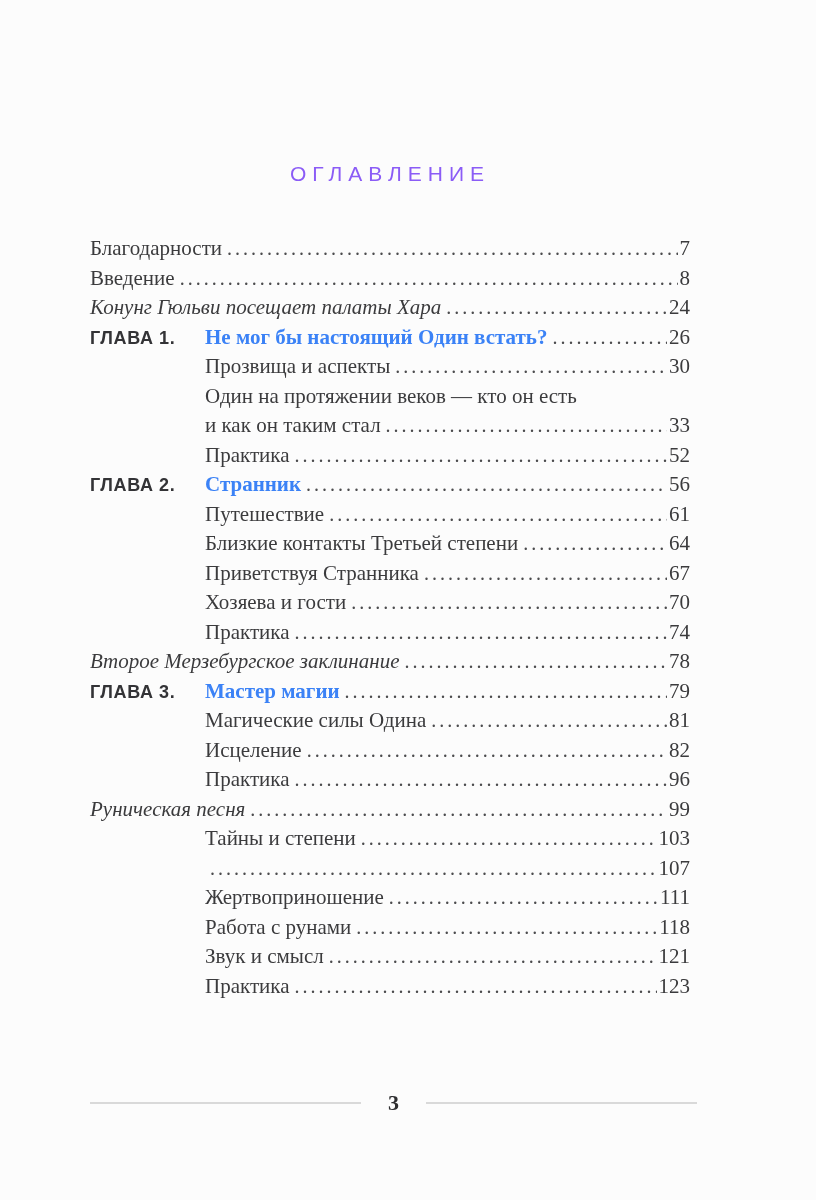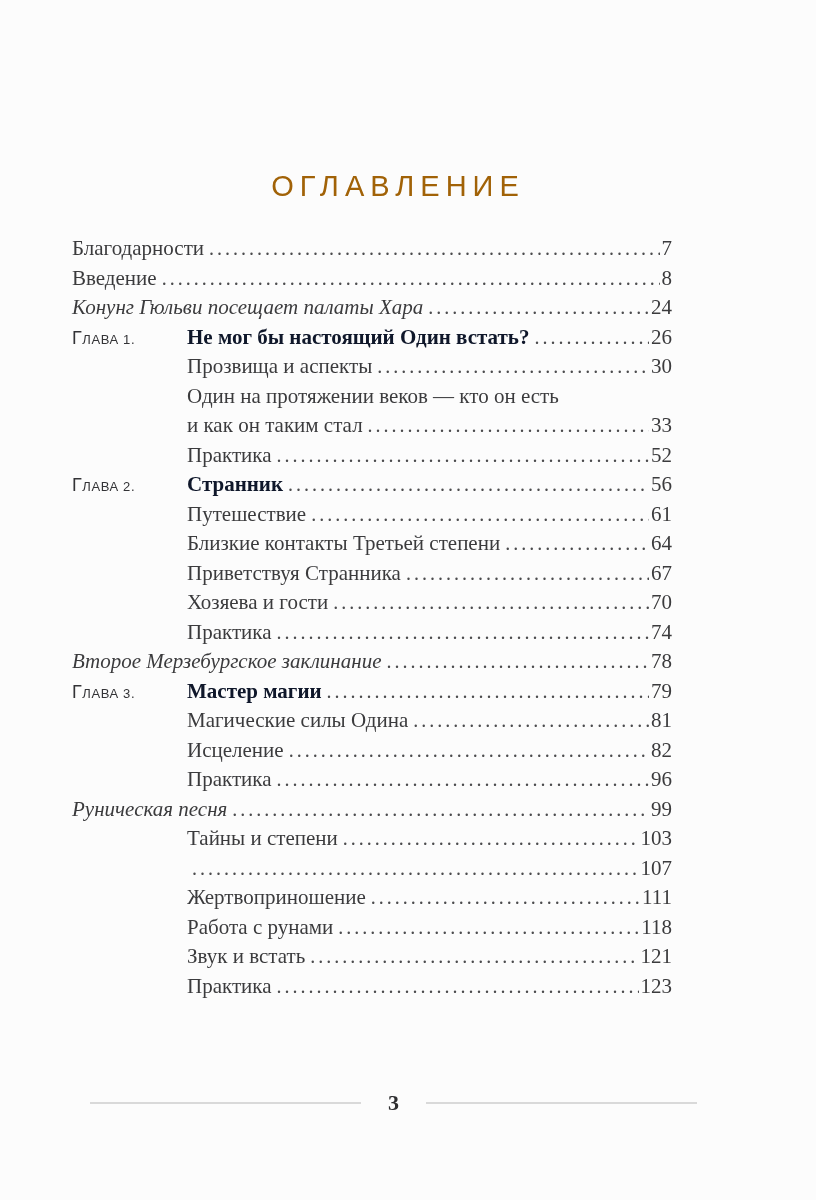--- a/index.html
+++ b/index.html
@@ -6,53 +6,53 @@
   body {
     width: 816px; height: 1200px;
     background: #fcfcfc;
     position: relative;
     overflow: hidden;
     font-family: "Liberation Serif", serif;
   }
   .page-title {
     position: absolute;
     top: 162px; left: 90px; width: 600px;
-    margin: 8px;
+    margin: 0;
     text-align: center;
     font-family: "Liberation Sans", sans-serif;
-    font-size: 29px;
+    font-size: 21px;
     font-weight: 500;
     letter-spacing: 6px;
-    color: #a16207;
+    color: #8b5cf6;
   }
   .toc {
     position: absolute;
-    top: 236px; left: 72px; width: 600px;
+    top: 236px; left: 90px; width: 600px;
   }
   .toc-row {
     display: flex;
     align-items: baseline;
     height: 29.5px;
     font-size: 21px;
     color: #3b3b3d;
     white-space: nowrap;
   }
   .chapter-label {
     flex: 0 0 115px;
     width: 115px;
     font-family: "Liberation Sans", sans-serif;
-    font-weight: 400;
-    font-size: 13px;
+    font-weight: 700;
+    font-size: 18px;
     letter-spacing: 0.6px;
     text-transform: uppercase;
     color: #333336;
   }
   .chapter-label::first-letter { font-size: 18px; }
   .toc-row.section, .toc-row.section-wrap { padding-left: 115px; }
-  .toc-row.chapter .entry-text { font-weight: 700; color: #0f172a; }
+  .toc-row.chapter .entry-text { font-weight: 700; color: #3b82f6; }
   .toc-row.interlude .entry-text { font-style: italic; }
   .entry-text { flex: 0 0 auto; }
   .leader {
     flex: 1 1 auto;
     overflow: hidden;
     white-space: nowrap;
     margin: 0 2px 0 5px;
     color: #4c4c4e;
     letter-spacing: 3px;
     font-size: 20px;
@@ -224,21 +224,21 @@
     <span class="page-num">111</span>
   </div>
     <div class="toc-row section">
 
     <span class="entry-text">Работа с рунами</span>
     <span class="leader"></span>
     <span class="page-num">118</span>
   </div>
     <div class="toc-row section">
 
-    <span class="entry-text">Звук и встать</span>
+    <span class="entry-text">Звук и смысл</span>
     <span class="leader"></span>
     <span class="page-num">121</span>
   </div>
     <div class="toc-row section">
 
     <span class="entry-text">Практика</span>
     <span class="leader"></span>
     <span class="page-num">123</span>
   </div>
   </div>

